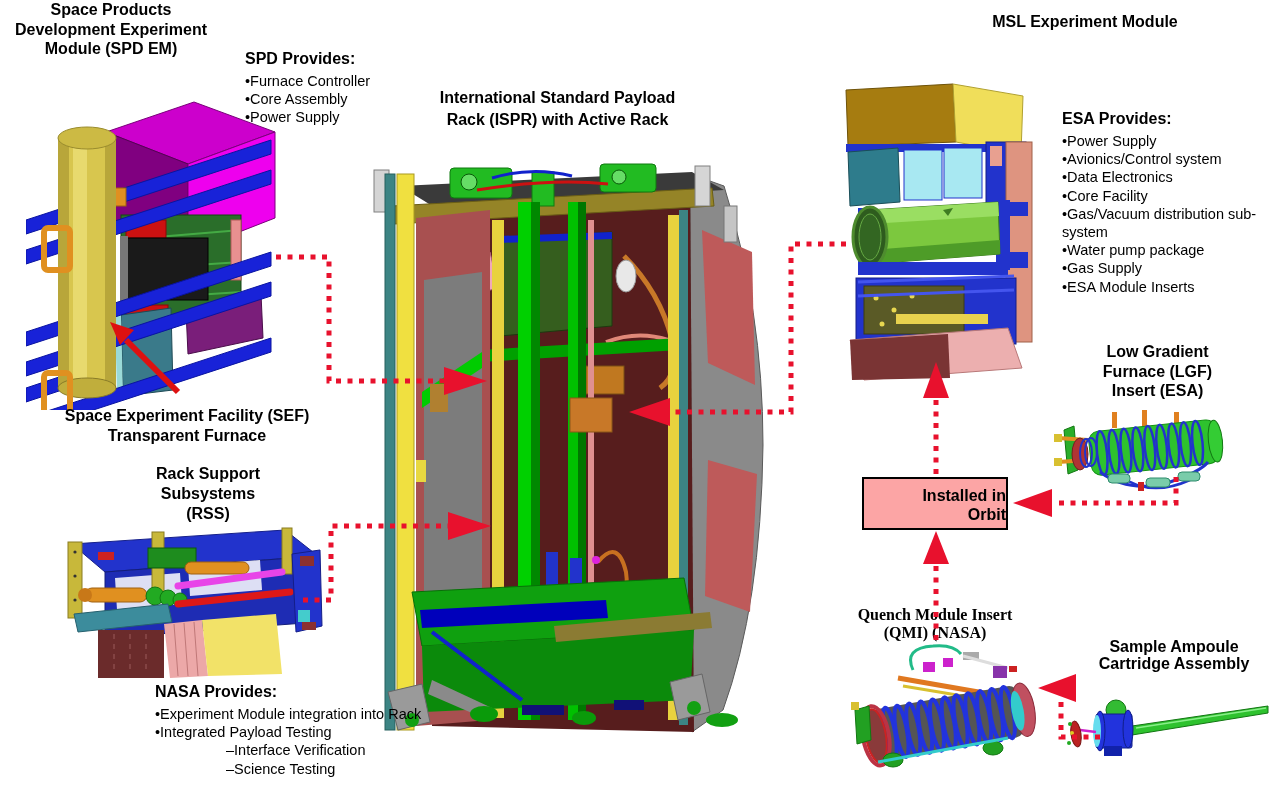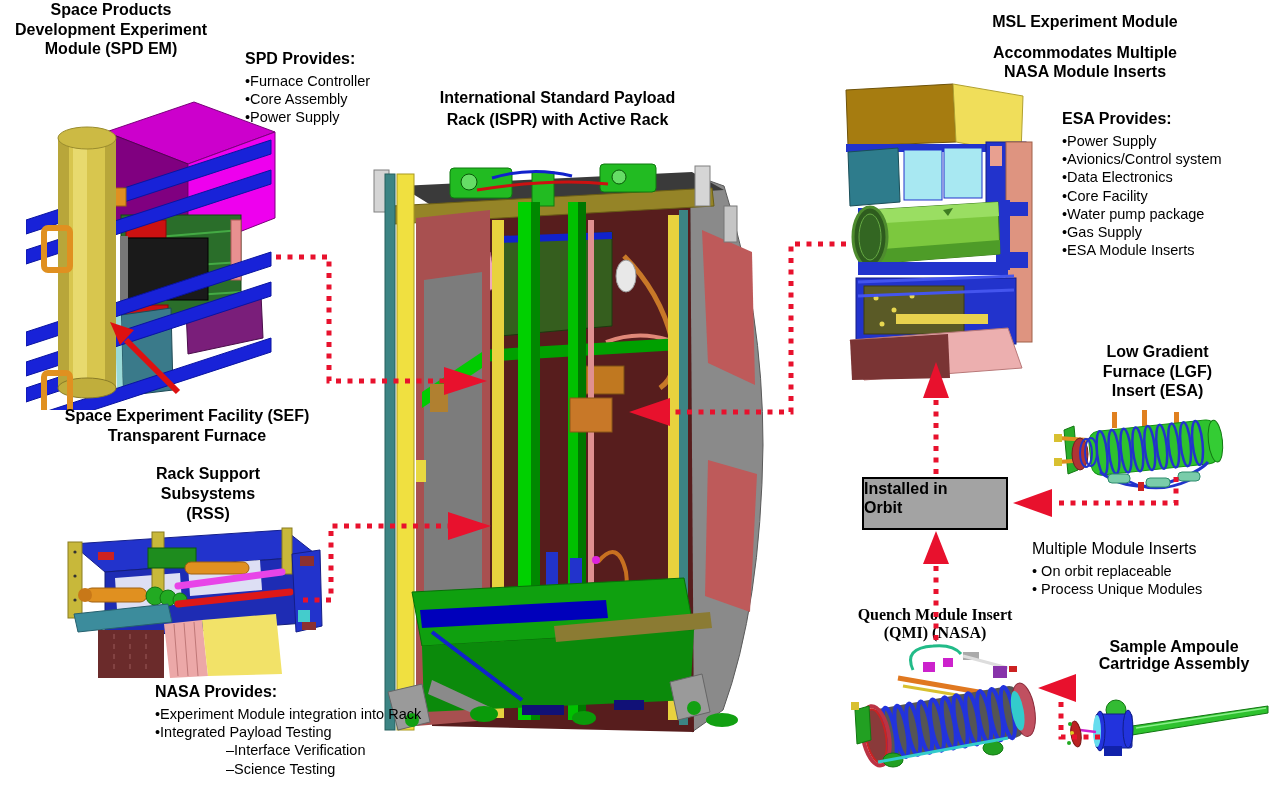--- a/index.html
+++ b/index.html
@@ -5,23 +5,23 @@
   html,body{margin:0;padding:0;background:#fff;}
   .canvas{position:relative;width:1280px;height:809px;background:#fff;overflow:hidden;
           font-family:"Liberation Sans",sans-serif;color:#000;border-radius:15px;}
   .title{font-weight:bold;font-size:16px;line-height:19.5px;text-align:center;}
   .list .head{font-weight:bold;font-size:16px;margin-bottom:4px;}
   .list .item{font-size:14.5px;line-height:18.2px;}
   .list .subitem{font-size:14.5px;line-height:18.2px;margin-left:71px;}
   .plain-head{font-size:16px;font-weight:normal;}
   .overlay{position:absolute;left:0;top:0;z-index:60;pointer-events:none;}
   svg.cad{position:absolute;z-index:10;}
-  .note-box{position:absolute;z-index:20;border:2px solid #000;background:#a3a3a3;
-            text-align:left;font-weight:bold;font-size:16px;line-height:19px;
-            box-sizing:border-box;}
+  .note-box{position:absolute;z-index:20;border:2px solid #000;background:#fca5a5;
+            text-align:right;font-weight:bold;font-size:16px;line-height:19px;
+            box-sizing:border-box;padding-top:7px;}
   .txt{position:absolute;z-index:30;}
 </style>
 </head>
 <body>
 
 <div class="canvas">
 
   <div class="txt title" style="left:0;top:7;width:222px;">
     <div>Space Products</div>
     <div>Development Experiment</div>
@@ -54,52 +54,44 @@
   <div class="txt list" style="left:112px;top:683px;width:360px;margin-left:43px;">
     <div class="head">NASA Provides:</div>
     <div class="item">•Experiment Module integration into Rack</div>
     <div class="item">•Integrated Payload Testing</div>
     <div class="subitem">–Interface Verification</div>
     <div class="subitem">–Science Testing</div>
   </div>
 
   <div class="txt title" style="left:960px;top:12px;width:250px;">MSL Experiment Module</div>
 
-  <div class="txt title" style="left:960px;top:44px;width:250px;line-height:18.5px;">
-    <div>Accommodates Multiple</div>
-    <div>NASA Module Inserts</div>
-  </div>
 
   <div class="txt list" style="left:1062px;top:110px;width:208px;">
     <div class="head">ESA Provides:</div>
     <div class="item">•Power Supply</div>
     <div class="item">•Avionics/Control system</div>
     <div class="item">•Data Electronics</div>
     <div class="item">•Core Facility</div>
+    <div class="item">•Gas/Vacuum distribution sub-system</div>
     <div class="item">•Water pump package</div>
     <div class="item">•Gas Supply</div>
     <div class="item">•ESA Module Inserts</div>
   </div>
 
   <div class="txt title" style="left:1080px;top:342px;width:155px;">
     <div>Low Gradient</div>
     <div>Furnace (LGF)</div>
     <div>Insert (ESA)</div>
   </div>
 
   <div class="note-box" style="left:862px;top:477px;width:146px;height:53px;">
     <div>Installed in</div>
     <div>Orbit</div>
   </div>
 
-  <div class="txt list" style="left:1032px;top:540px;width:240px;">
-    <div class="plain-head" style="margin-bottom:4px;">Multiple Module Inserts</div>
-    <div class="item">• On orbit replaceable</div>
-    <div class="item">• Process Unique Modules</div>
-  </div>
 
   <div class="txt title" style="left:845px;top:606px;width:180px;line-height:17.5px;font-family:Liberation Serif, serif;">
     <div>Quench Module Insert</div>
     <div>(QMI) (NASA)</div>
   </div>
 
   <div class="txt title" style="left:1090px;top:639px;width:168px;line-height:16.5px;">
     <div>Sample Ampoule</div>
     <div>Cartridge Assembly</div>
   </div>

